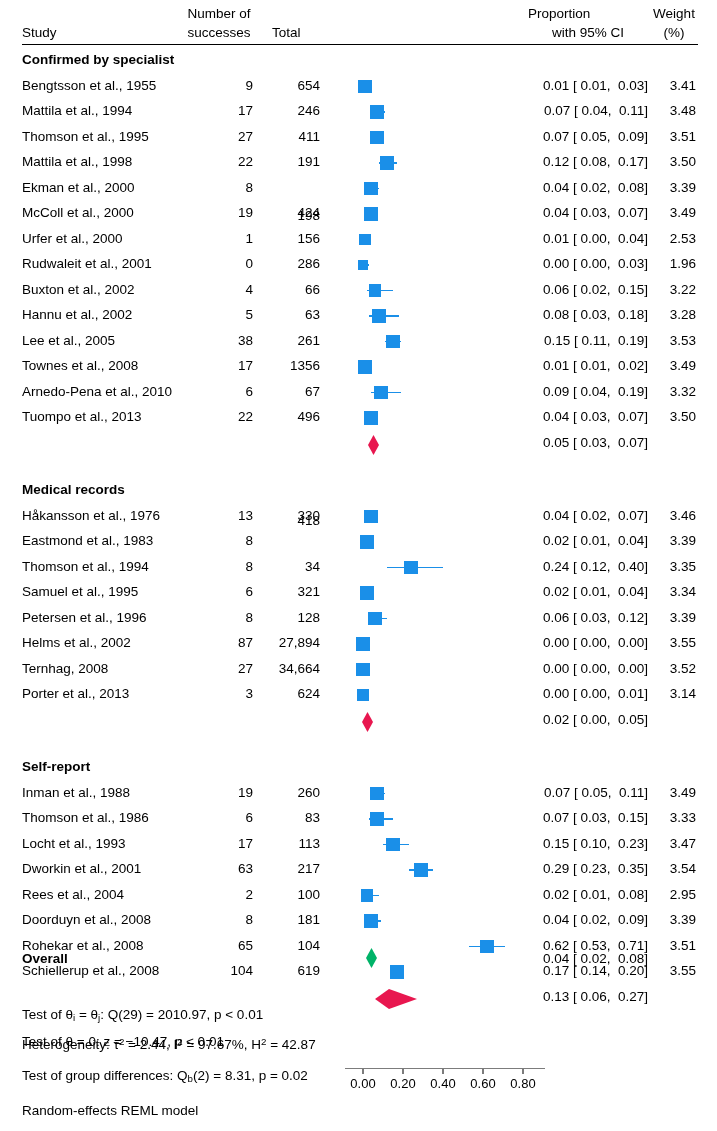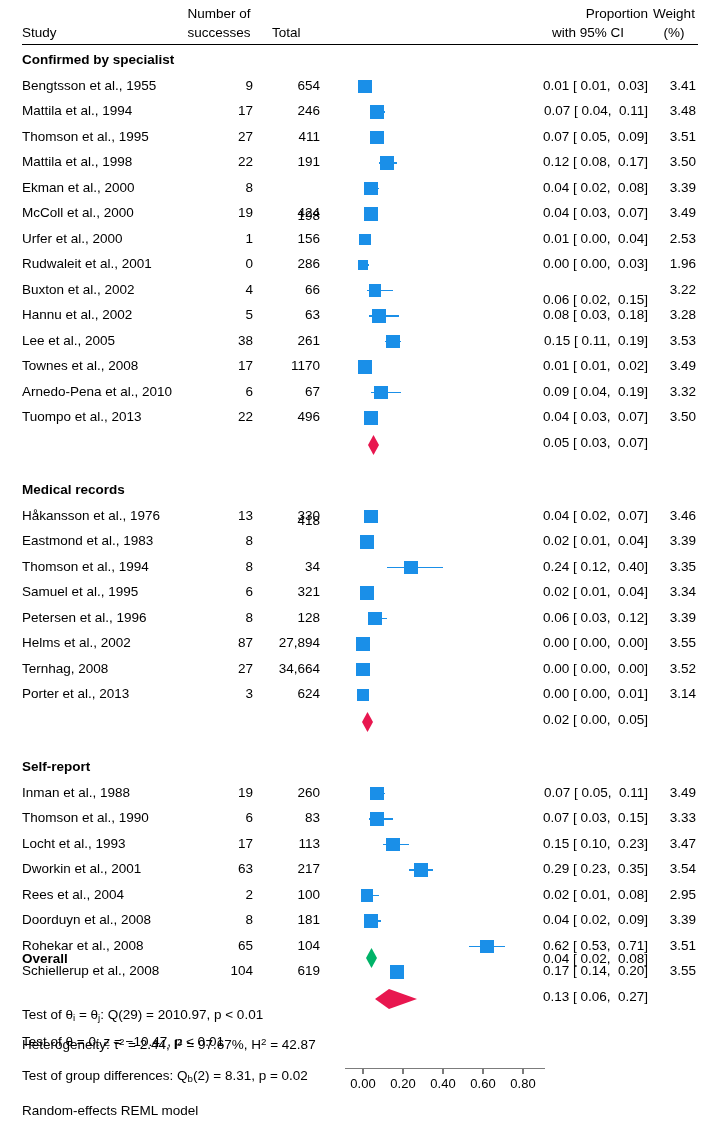--- a/index.html
+++ b/index.html
@@ -111,21 +111,21 @@
 </style>
 </head>
 <body>
 
 <div id="plot">
 
   <div class="hdr hdr-center" style="left:185px;width:68px;text-align:center;top:6px;">Number of</div>
   <div class="hdr hdr-center" style="left:185px;width:68px;text-align:center;top:25px;">successes</div>
   <div class="hdr" style="left:272px;top:25px;">Total</div>
   <div class="hdr" style="left:22px;top:25px;">Study</div>
-  <div class="hdr hdr-center" style="left:528px;width:120px;text-align:right;top:6px;">Proportion</div>
+  <div class="hdr hdr-center" style="left:528px;width:120px;text-align:left;top:6px;">Proportion</div>
   <div class="hdr hdr-center" style="left:528px;width:120px;text-align:center;top:25px;">with 95% CI</div>
   <div class="hdr hdr-center" style="left:650px;width:48px;text-align:center;top:6px;">Weight</div>
   <div class="hdr hdr-center" style="left:650px;width:48px;text-align:center;top:25px;">(%)</div>
 
   <div class="rule" style="left:22px;top:44px;width:676px;"></div>
 
   <div id="rows">
       <div class="group-head" style="top: 52px;">Confirmed by specialist</div>
       <div class="col-study" style="top: 77.5px;">Bengtsson et al., 1955</div>
       <div class="col-succ" style="top: 77.5px;">9</div>
@@ -176,21 +176,21 @@
       <div class="col-study" style="top: 256px;">Rudwaleit et al., 2001</div>
       <div class="col-succ" style="top: 256px;">0</div>
       <div class="col-total" style="top: 256px;">286</div>
       <div class="col-est" style="top: 256px;">0.00 [ 0.00,  0.03]</div>
       <div class="col-weight" style="top: 256px;">1.96</div>
       <div class="whisker" style="left: 363px; top: 264.2px; width: 6px; background: rgb(26, 143, 232);"></div>
       <div class="marker" style="left: 358.172px; top: 260.172px; width: 9.656px; height: 9.656px; background: rgb(26, 143, 232);"></div>
       <div class="col-study" style="top: 281.5px;">Buxton et al., 2002</div>
       <div class="col-succ" style="top: 281.5px;">4</div>
       <div class="col-total" style="top: 281.5px;">66</div>
-      <div class="col-est" style="top: 281.5px; margin-top: 10px;">0.06 [ 0.02,  0.15]</div>
+      <div class="col-est" style="top: 281.5px;">0.06 [ 0.02,  0.15]</div>
       <div class="col-weight" style="top: 281.5px;">3.22</div>
       <div class="whisker" style="left: 367px; top: 289.7px; width: 8px; background: rgb(26, 143, 232);"></div>
       <div class="whisker" style="left: 375px; top: 289.7px; width: 18px; background: rgb(26, 143, 232);"></div>
       <div class="marker" style="left: 368.534px; top: 284.034px; width: 12.932px; height: 12.932px; background: rgb(26, 143, 232);"></div>
       <div class="col-study" style="top: 307px;">Hannu et al., 2002</div>
       <div class="col-succ" style="top: 307px;">5</div>
       <div class="col-total" style="top: 307px;">63</div>
       <div class="col-est" style="top: 307px;">0.08 [ 0.03,  0.18]</div>
       <div class="col-weight" style="top: 307px;">3.28</div>
       <div class="whisker" style="left: 369px; top: 315.2px; width: 10px; background: rgb(26, 143, 232);"></div>
@@ -199,21 +199,21 @@
       <div class="col-study" style="top: 332.5px;">Lee et al., 2005</div>
       <div class="col-succ" style="top: 332.5px;">38</div>
       <div class="col-total" style="top: 332.5px;">261</div>
       <div class="col-est" style="top: 332.5px;">0.15 [ 0.11,  0.19]</div>
       <div class="col-weight" style="top: 332.5px;">3.53</div>
       <div class="whisker" style="left: 385px; top: 340.7px; width: 8px; background: rgb(26, 143, 232);"></div>
       <div class="whisker" style="left: 393px; top: 340.7px; width: 8px; background: rgb(26, 143, 232);"></div>
       <div class="marker" style="left: 386.131px; top: 334.631px; width: 13.738px; height: 13.738px; background: rgb(26, 143, 232);"></div>
       <div class="col-study" style="top: 358px;">Townes et al., 2008</div>
       <div class="col-succ" style="top: 358px;">17</div>
-      <div class="col-total" style="top: 358px;">1170</div>
+      <div class="col-total" style="top: 358px;">1356</div>
       <div class="col-est" style="top: 358px;">0.01 [ 0.01,  0.02]</div>
       <div class="col-weight" style="top: 358px;">3.49</div>
       <div class="marker" style="left: 358.183px; top: 360.183px; width: 13.634px; height: 13.634px; background: rgb(26, 143, 232);"></div>
       <div class="col-study" style="top: 383.5px;">Arnedo-Pena et al., 2010</div>
       <div class="col-succ" style="top: 383.5px;">6</div>
       <div class="col-total" style="top: 383.5px;">67</div>
       <div class="col-est" style="top: 383.5px;">0.09 [ 0.04,  0.19]</div>
       <div class="col-weight" style="top: 383.5px;">3.32</div>
       <div class="whisker" style="left: 371px; top: 391.7px; width: 10px; background: rgb(26, 143, 232);"></div>
       <div class="whisker" style="left: 381px; top: 391.7px; width: 20px; background: rgb(26, 143, 232);"></div>
@@ -285,21 +285,21 @@
         <polygon points="0,10 5.5,0 11,10 5.5,20" fill="#E8174F"></polygon>
       </svg>
       <div class="group-head" style="top: 759px;">Self-report</div>
       <div class="col-study" style="top: 784.5px;">Inman et al., 1988</div>
       <div class="col-succ" style="top: 784.5px;">19</div>
       <div class="col-total" style="top: 784.5px;">260</div>
       <div class="col-est" style="top: 784.5px;">0.07 [ 0.05,  0.11]</div>
       <div class="col-weight" style="top: 784.5px;">3.49</div>
       <div class="whisker" style="left: 377px; top: 792.7px; width: 8px; background: rgb(26, 143, 232);"></div>
       <div class="marker" style="left: 370.183px; top: 786.683px; width: 13.634px; height: 13.634px; background: rgb(26, 143, 232);"></div>
-      <div class="col-study" style="top: 810px;">Thomson et al., 1990</div>
+      <div class="col-study" style="top: 810px;">Thomson et al., 1986</div>
       <div class="col-succ" style="top: 810px;">6</div>
       <div class="col-total" style="top: 810px;">83</div>
       <div class="col-est" style="top: 810px;">0.07 [ 0.03,  0.15]</div>
       <div class="col-weight" style="top: 810px;">3.33</div>
       <div class="whisker" style="left: 369px; top: 818.2px; width: 8px; background: rgb(26, 143, 232);"></div>
       <div class="whisker" style="left: 377px; top: 818.2px; width: 16px; background: rgb(26, 143, 232);"></div>
       <div class="marker" style="left: 370.391px; top: 812.391px; width: 13.218px; height: 13.218px; background: rgb(26, 143, 232);"></div>
       <div class="col-study" style="top: 835.5px;">Locht et al., 1993</div>
       <div class="col-succ" style="top: 835.5px;">17</div>
       <div class="col-total" style="top: 835.5px;">113</div>

